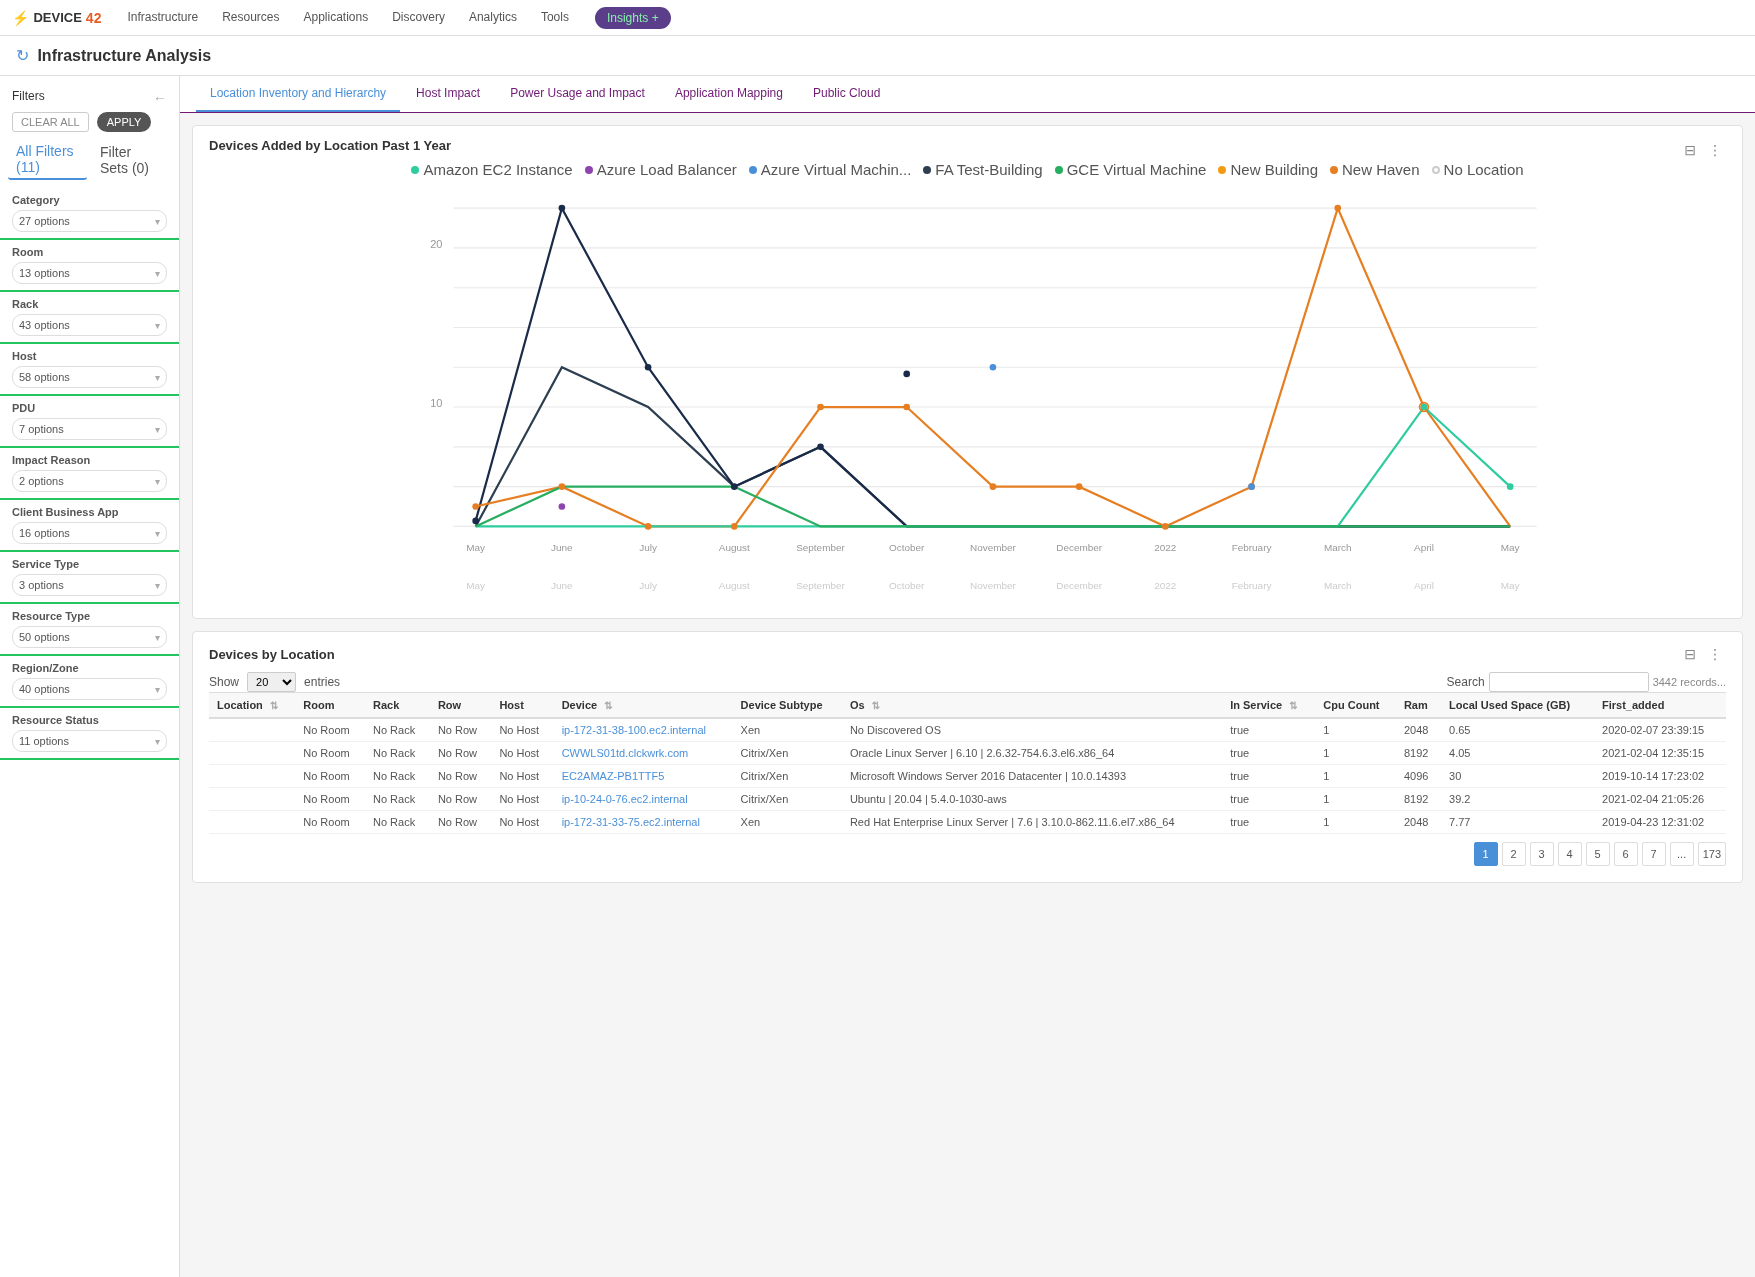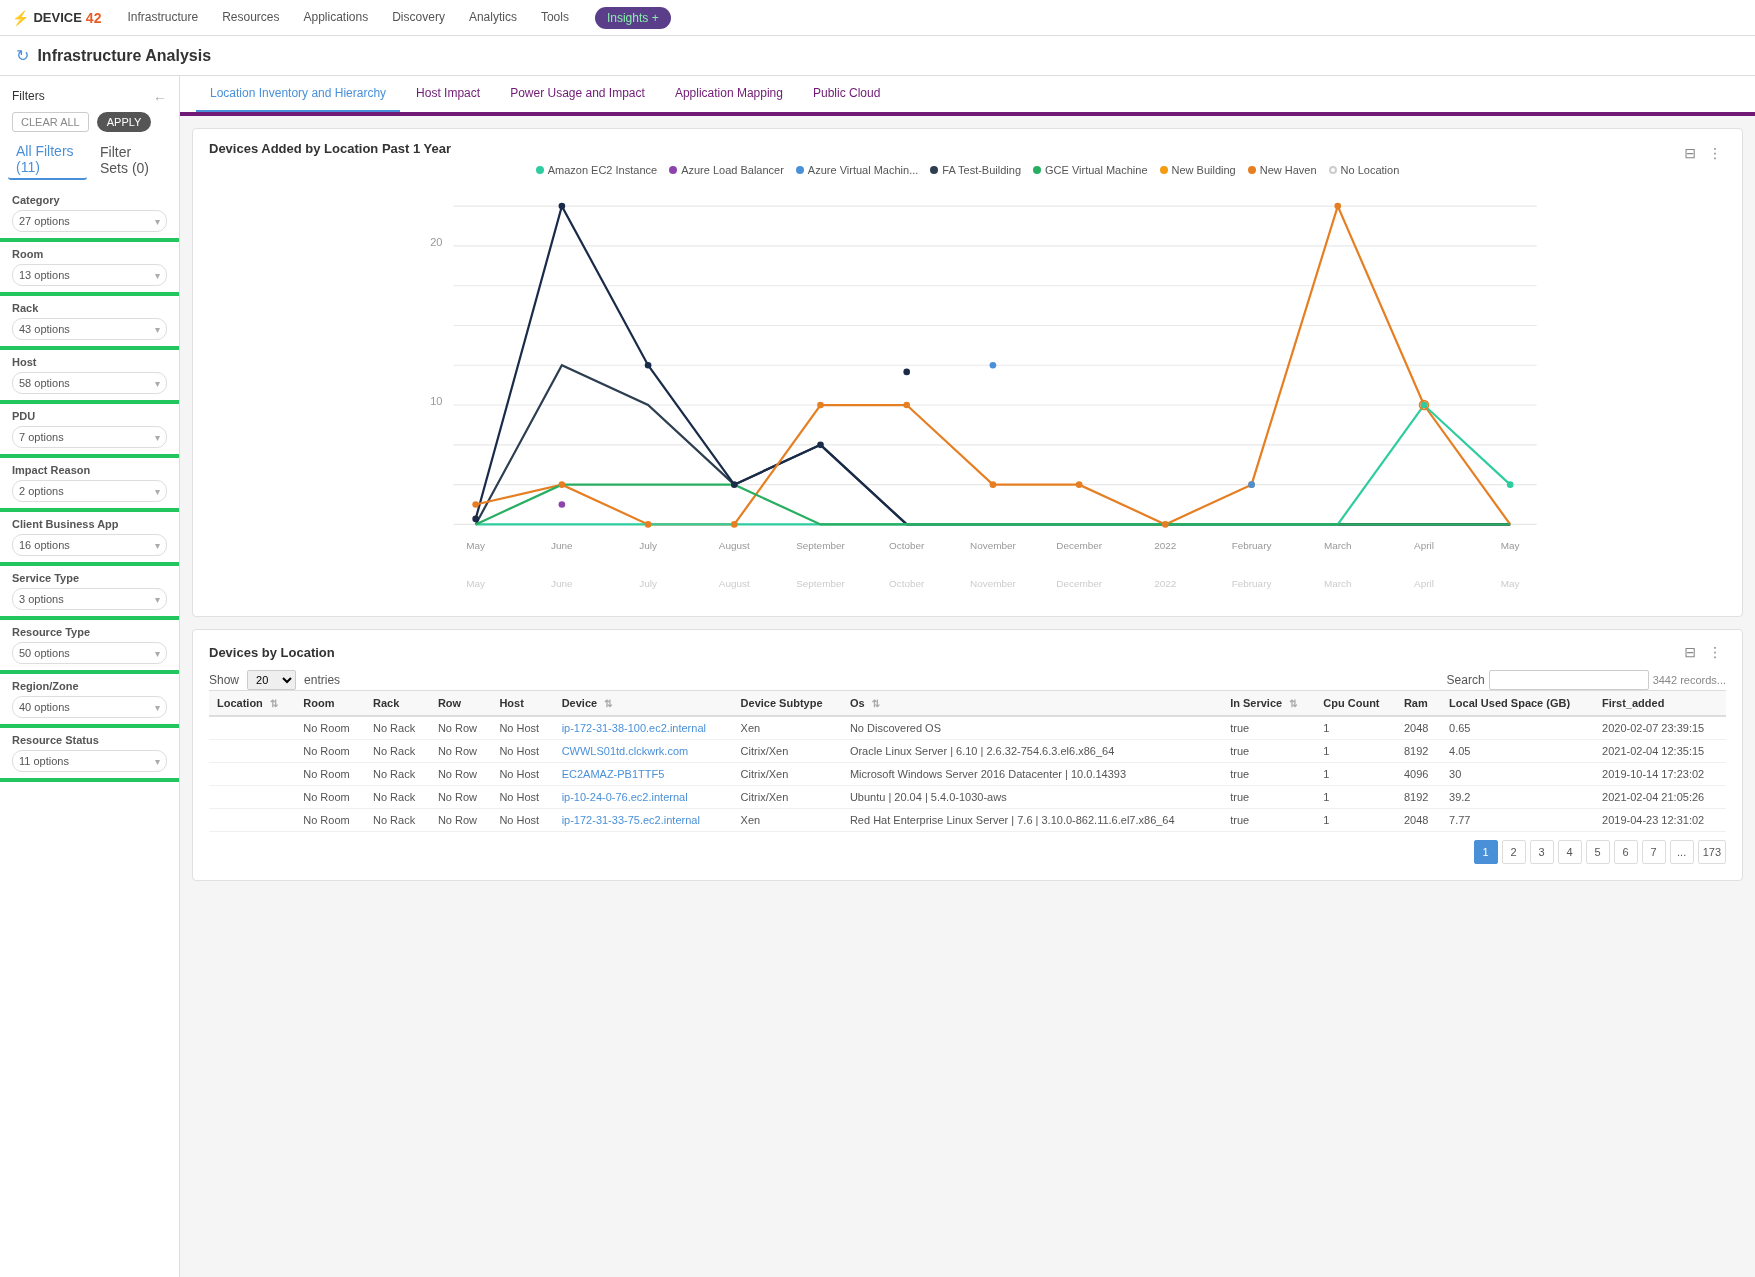--- a/index.html
+++ b/index.html
@@ -77,38 +77,38 @@
       gap: 4px;
     }
     .filter-tab {
       font-size: 14px; padding: 3px 8px; border-radius: 3px; cursor: pointer;
       border: 1px solid transparent; color: #555;
     }
     .filter-tab.active {
       border-bottom: 2px solid #4a90d9; color: #4a90d9; background: none; border: none;
       border-bottom: 2px solid #4a90d9;
     }
-    .filter-group { padding: 6px 12px; border-bottom: 4px solid #22c55e; }
+    .filter-group { padding: 6px 12px; border-bottom: 2px solid #22c55e; }
     .filter-group-label { font-size: 11px; color: #555; font-weight: 600; margin-bottom: 4px; }
     .filter-dropdown {
       width: 100%; border: 1px solid #ddd; background: #fff;
       border-radius: 10px; padding: 4px 6px; font-size: 11px; color: #555;
       display: flex; justify-content: space-between; align-items: center; cursor: pointer;
     }
     .filter-dropdown .chevron { color: #aaa; font-size: 10px; }
 
     
     .main-content { flex: 1; overflow-y: auto; background: #f5f5f5; }
 
     
     .sub-tabs {
       background: #fff;
       display: flex;
       padding: 0 16px;
-      border-bottom: 4px solid #701a75;
+      border-bottom: 1px solid #701a75;
       gap: 2px;
     }
     .sub-tab {
       font-size: 12px; padding: 10px 14px; color: #701a75; cursor: pointer;
       border-bottom: 2px solid transparent; text-decoration: none;
     }
     .sub-tab.active { color: #4a90d9; border-bottom: 2px solid #4a90d9; }
 
     
     .chart-section {
@@ -121,21 +121,21 @@
     .chart-title { font-size: 13px; font-weight: 600; color: #333; margin-bottom: 8px; }
 
     
     .chart-legend {
       display: flex;
       flex-wrap: wrap;
       gap: 12px;
       justify-content: center;
       margin-bottom: 8px;
     }
-    .legend-item { display: flex; align-items: center; gap: 4px; font-size: 11px; color: #555; }
+    .legend-item { display: flex; align-items: center; gap: 4px; font-size: 15px; color: #555; }
     .legend-dot { width: 8px; height: 8px; border-radius: 50%; }
     .legend-ring { width: 8px; height: 8px; border-radius: 50%; border: 2px solid; background: transparent; }
 
     
     .chart-container { position: relative; width: 100%; height: 420px; }
     .chart-container svg { width: 100%; height: 100%; }
 
     
     .table-section {
       background: #fff;

